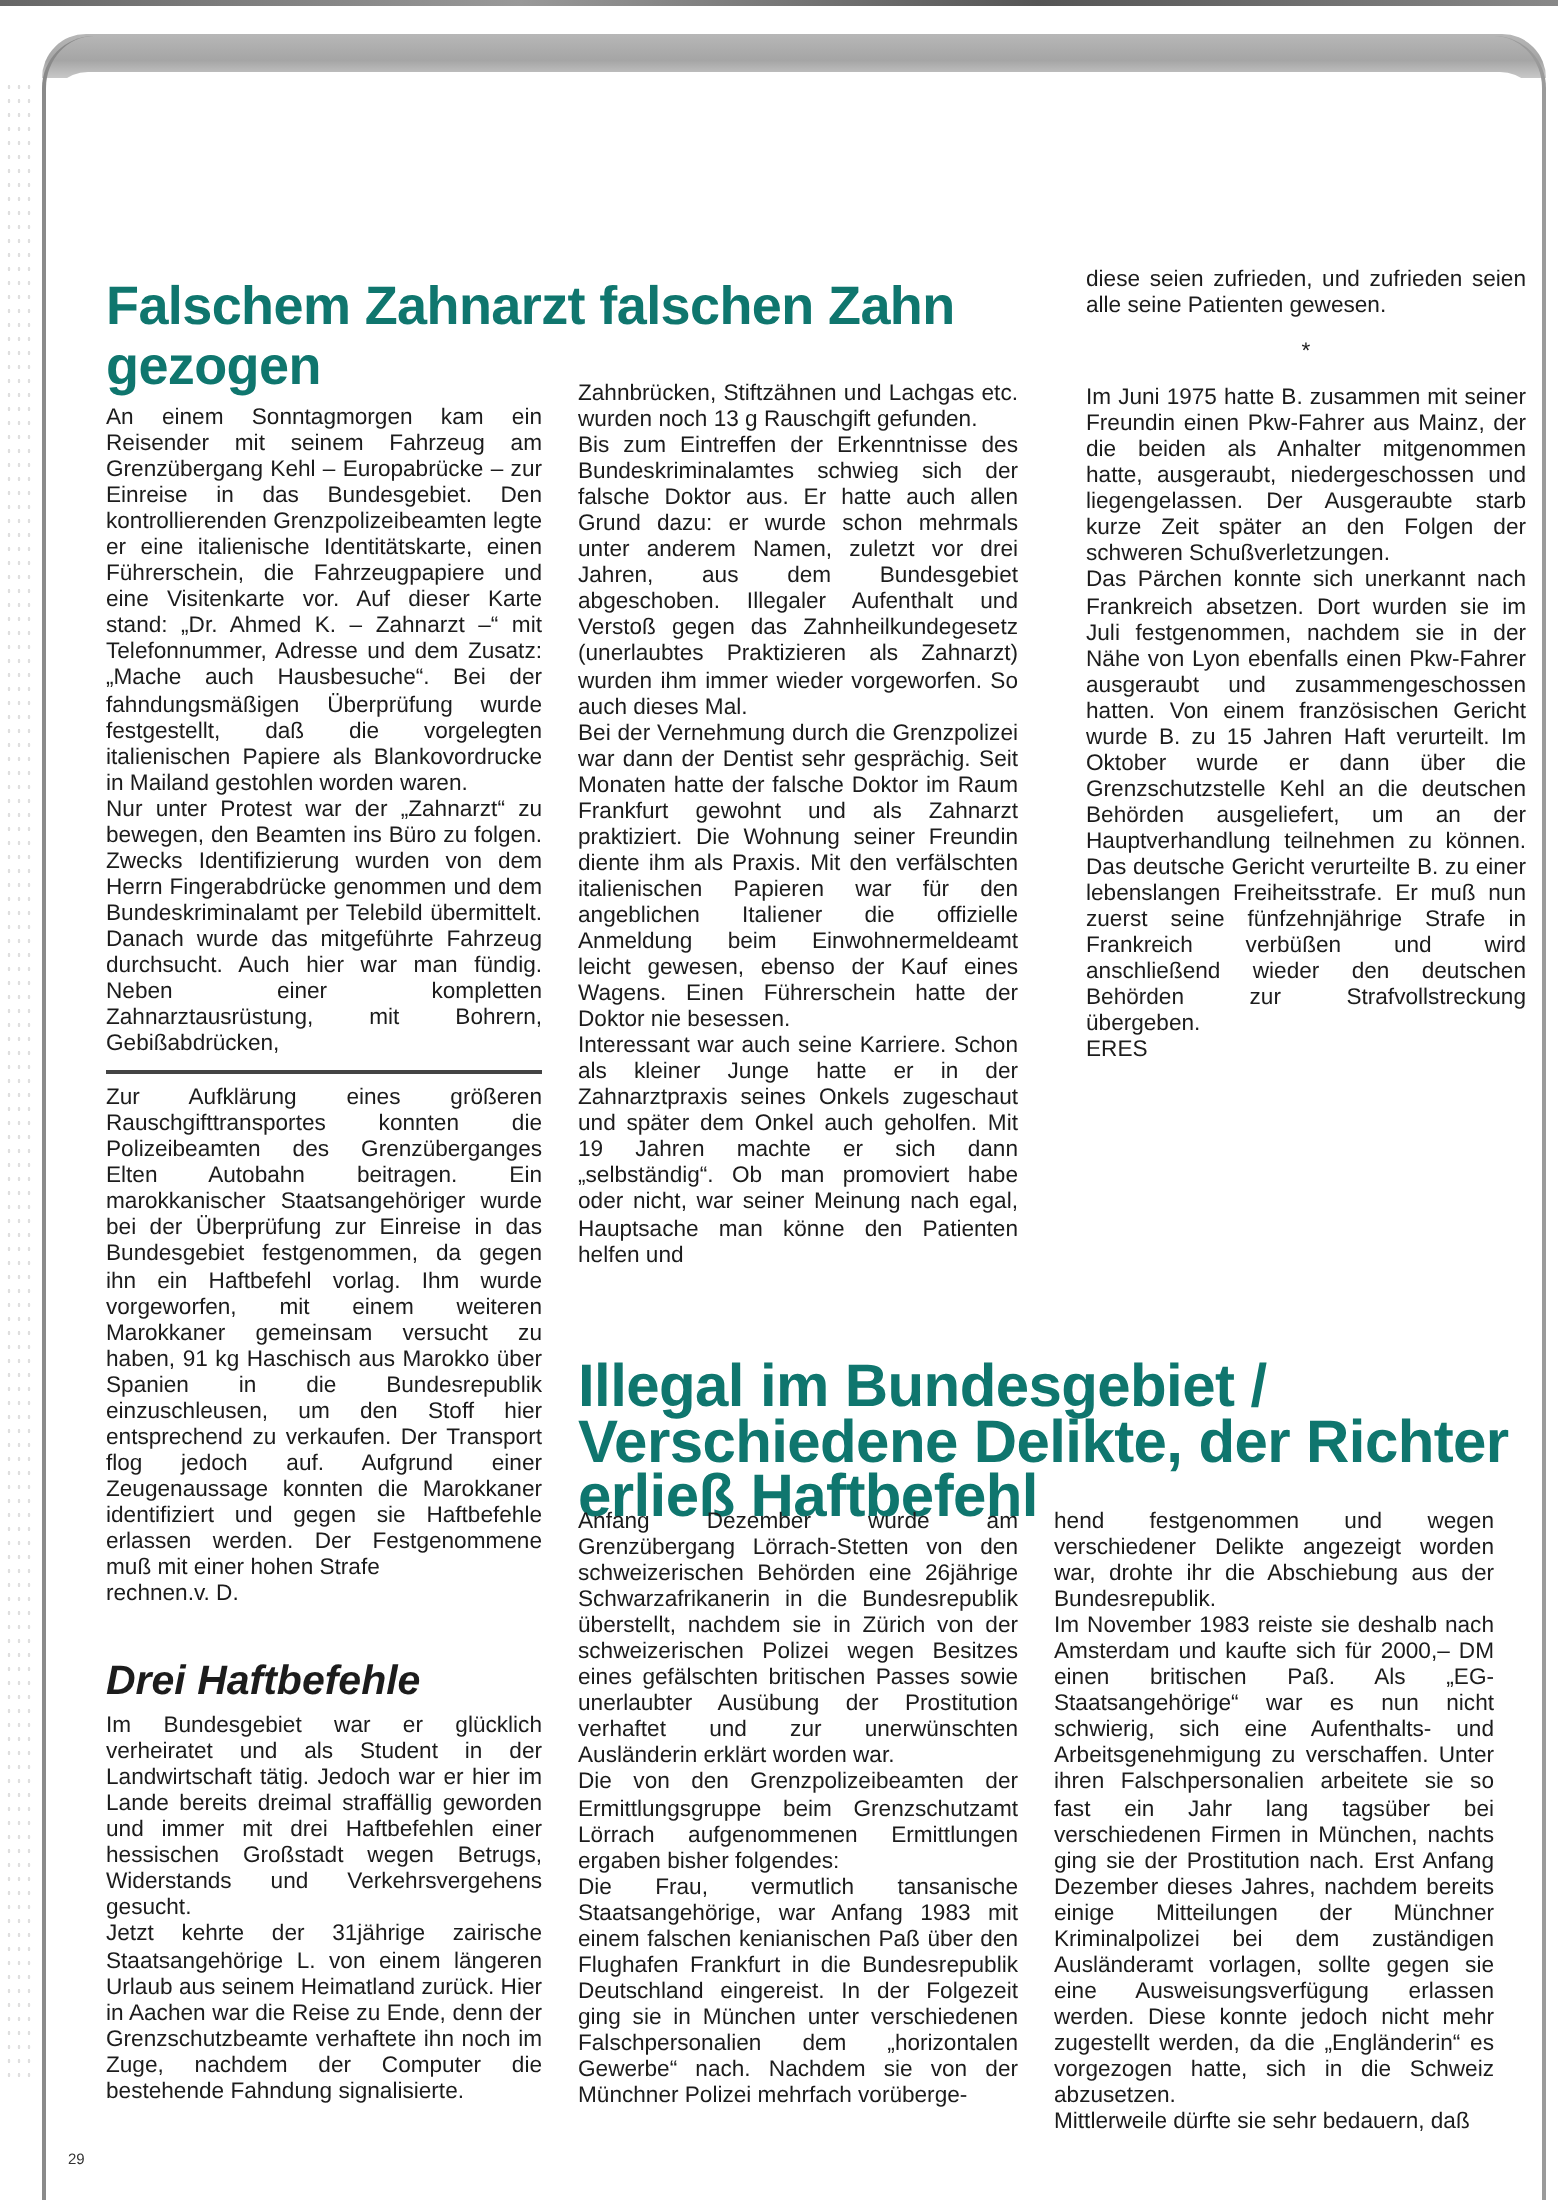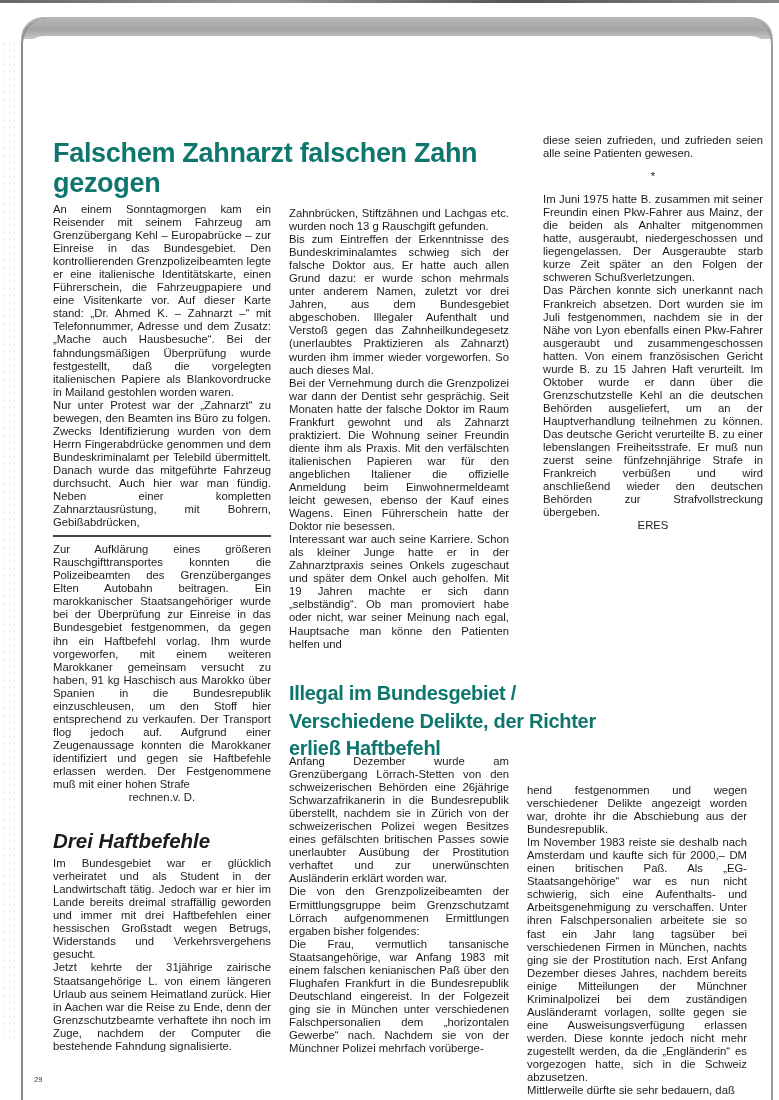--- a/index.html
+++ b/index.html
@@ -27,36 +27,36 @@
     background-image: radial-gradient(#c9c9c9 0.6px, transparent 0.8px);
     background-size: 5px 7px; opacity: 0.6;
   }
   .top-rule {
     position: absolute; left: 0; top: 0; width: 779px; height: 3px;
     background: linear-gradient(90deg,#666,#999,#555,#888);
   }
   .col { position: absolute; font-size: 11.3px; line-height: 13.05px; text-align: justify; }
   .col p { margin: 0; }
   .col1 { left: 53px; top: 203px; width: 218px; }
-  .col2 { left: 289px; top: 207px; width: 220px; }
+  .col2 { left: 289px; top: 191px; width: 220px; }
   .col3 { left: 527px; top: 134px; width: 220px; margin-left: 16px; }
   .h1 {
     position: absolute; font-weight: 900;
     font-family: "Liberation Sans", sans-serif; color: #0f766e;
     letter-spacing: -0.3px; line-height: 30px;
   }
   .h-main { left: 53px; top: 138px; width: 430px; font-size: 27px; }
   .h-sub { font-size: 20.5px; line-height: 22px; position: static; margin: 4px 0 7px 0; font-style: italic; font-weight: 900; }
   .h-sub2 { font-size: 20.5px; line-height: 22px; position: static; margin: 26px 0 5px 0; font-style: italic; font-weight: 900; }
-  .h-bottom { left: 289px; top: 680px; width: 470px; font-size: 20px; line-height: 27.5px; }
+  .h-bottom { left: 289px; top: 680px; width: 470px; font-size: 30px; line-height: 27.5px; }
   .rule { border: 0; height: 2px; background: #444; margin: 6px 0 6px 0; }
-  .sig { display: flex; justify-content: center; }
+  .sig { display: flex; justify-content: flex-start; }
   .star { text-align: center; margin: 10px 0 10px 0; }
   .col-b1 { left: 289px; top: 755px; width: 220px; }
-  .col-b2 { left: 527px; top: 784px; width: 220px; }
+  .col-b2 { left: 527px; top: 755px; width: 220px; }
   .page-num { position: absolute; left: 34px; top: 1075px; font-size: 7.5px; color: #333; }
 </style>
 </head>
 <body>
 
 <div class="top-rule"></div>
 <div class="scan-noise"></div>
 <div class="top-band"></div>
 <div class="top-band-inner"></div>
 <div class="page-frame"></div>

